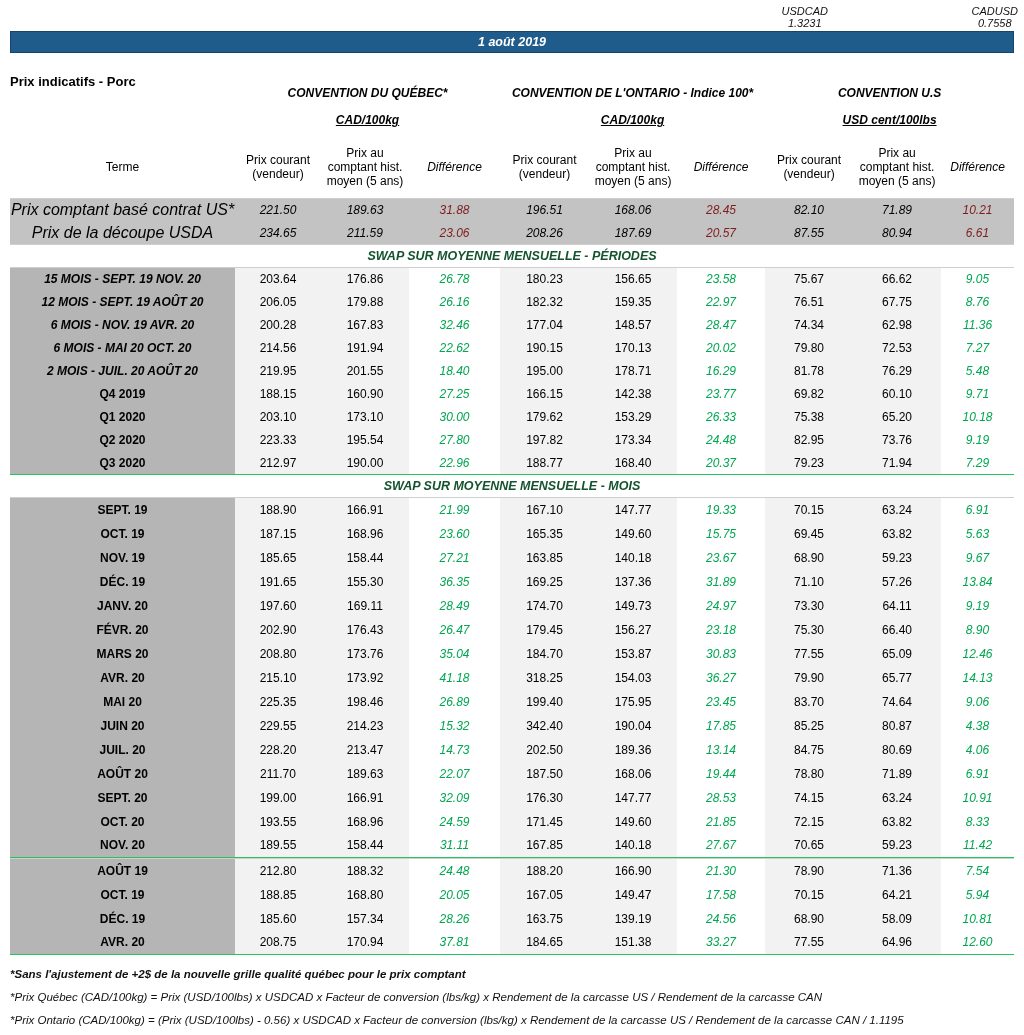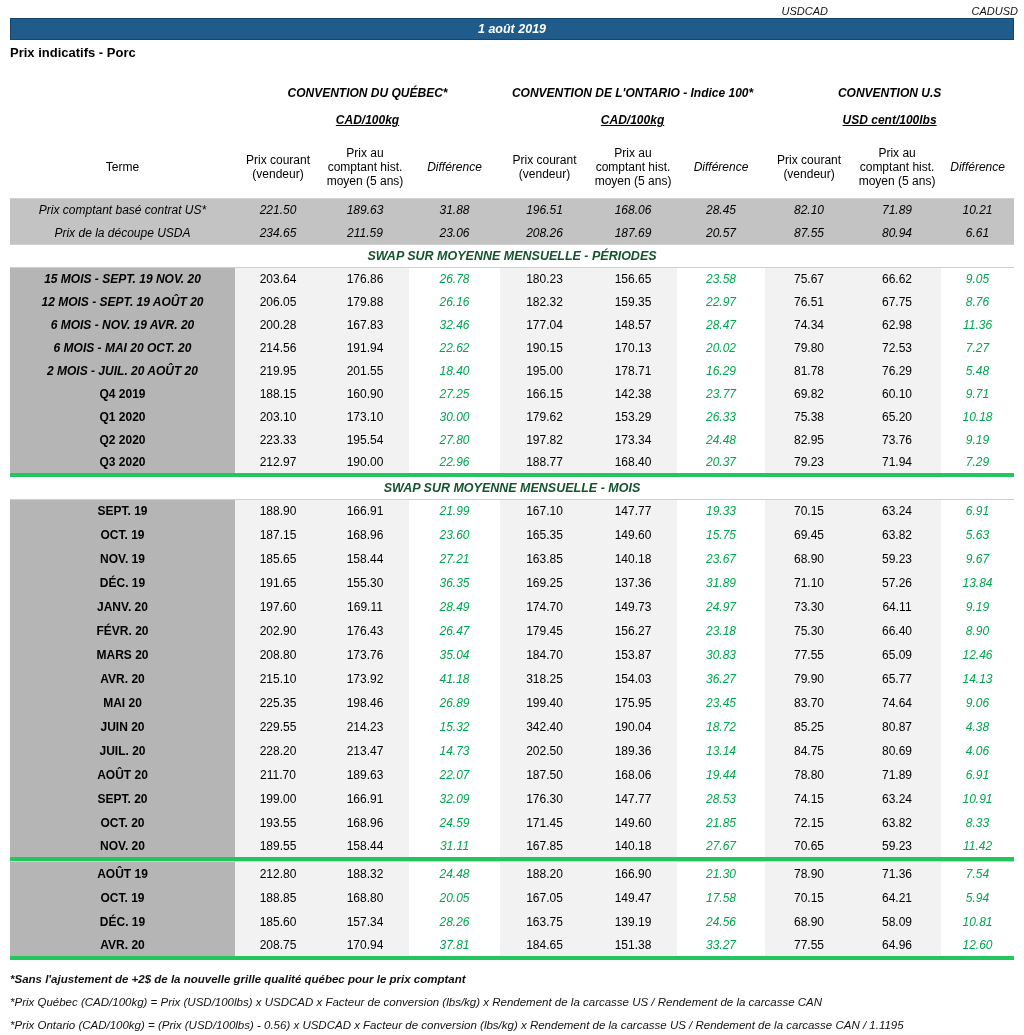--- a/index.html
+++ b/index.html
@@ -13,58 +13,58 @@
   }
   .page { position:relative; width:1024px; height:1035px; padding:0 10px; }
 
   
   .fx-stack { position:absolute; top:5px; text-align:center; font-style:italic; font-size:11px; line-height:12px; color:#111; }
   .fx-usdcad { right:196px; }
   .fx-cadusd { right:6px; }
 
   
   .banner {
-    position:absolute; top:18px; left:10px; right:10px; height:22px;
+    position:absolute; top:31px; left:10px; right:10px; height:22px;
     background:#1f5c8b; border:1px solid #16456b;
     color:#fff; font-weight:bold; font-style:italic; font-size:12.5px;
     display:flex; align-items:center; justify-content:center;
   }
 
-  .page-title { position:absolute; top:45px; left:10px; font-weight:bold; font-size:13px; }
+  .page-title { position:absolute; top:74px; left:10px; font-weight:bold; font-size:13px; }
 
   .content { position:absolute; top:84px; left:10px; right:10px; }
 
   table { border-collapse:collapse; table-layout:fixed; width:1004px; }
   col.c-term { width:225px; }
   col.c1 { width:86px; } col.c2 { width:88px; } col.c3 { width:91px; }
   col.c4 { width:89px; } col.c5 { width:88px; } col.c6 { width:88px; }
   col.c7 { width:88px; } col.c8 { width:88px; } col.c9 { width:73px; }
   td, th { text-align:center; vertical-align:middle; font-size:12px; padding:0; }
 
   
   .hdr th { font-weight:bold; font-style:italic; }
   .hdr .row-group th { height:26px; vertical-align:top; padding-top:2px; }
   .hdr .row-unit th { height:26px; vertical-align:top; padding-top:3px;text-decoration:underline; }
   .hdr .row-cols td { height:62px; font-weight:normal; line-height:14px; }
   .hdr .diff-h { font-style:italic; }
 
   
   .spot { border-top:1px solid #cfcfcf; border-bottom:1px solid #cfcfcf; }
   .spot td { background:#c3c3c3; font-style:italic; height:23px; }
-  .spot td.term { font-size:12px; }
-  .spot td.diff { color:#000000; }
+  .spot td.term { font-size:16px; }
+  .spot td.diff { color:#7f1d1d; }
 
   
   .section-title {
     height:22px; display:flex; align-items:center; justify-content:center;
     color:#14532d; font-weight:bold; font-style:italic; font-size:12.5px;
   }
 
   
-  .swap { border-top:1px solid #cfcfcf; border-bottom:4px solid #22c55e; }
+  .swap { border-top:1px solid #cfcfcf; border-bottom:1px solid #22c55e; }
   .swap td { height:23px; }
   .swap.tall td { height:24px; }
   .swap td.term { background:#b5b5b5; font-weight:bold; }
   .swap td.term.it { font-style:italic; }
   .swap td.num { background:#f2f2f2; }
   .swap td.diff { background:#ffffff; color:#00a651; font-style:italic; }
 
   
   .footnotes { margin-top:8px; font-size:11.5px; font-style:italic; line-height:23px; color:#111; }
   .footnotes .fn-0 { font-weight:bold; }
@@ -422,21 +422,21 @@
             <td class="num">74.64</td>
             <td class="num diff">9.06</td>
           </tr>
           <tr>
             <td class="term">JUIN 20</td>
             <td class="num">229.55</td>
             <td class="num">214.23</td>
             <td class="num diff">15.32</td>
             <td class="num">342.40</td>
             <td class="num">190.04</td>
-            <td class="num diff">18.72</td>
+            <td class="num diff">17.85</td>
             <td class="num">85.25</td>
             <td class="num">80.87</td>
             <td class="num diff">4.38</td>
           </tr>
           <tr>
             <td class="term">JUIL. 20</td>
             <td class="num">228.20</td>
             <td class="num">213.47</td>
             <td class="num diff">14.73</td>
             <td class="num">202.50</td>

